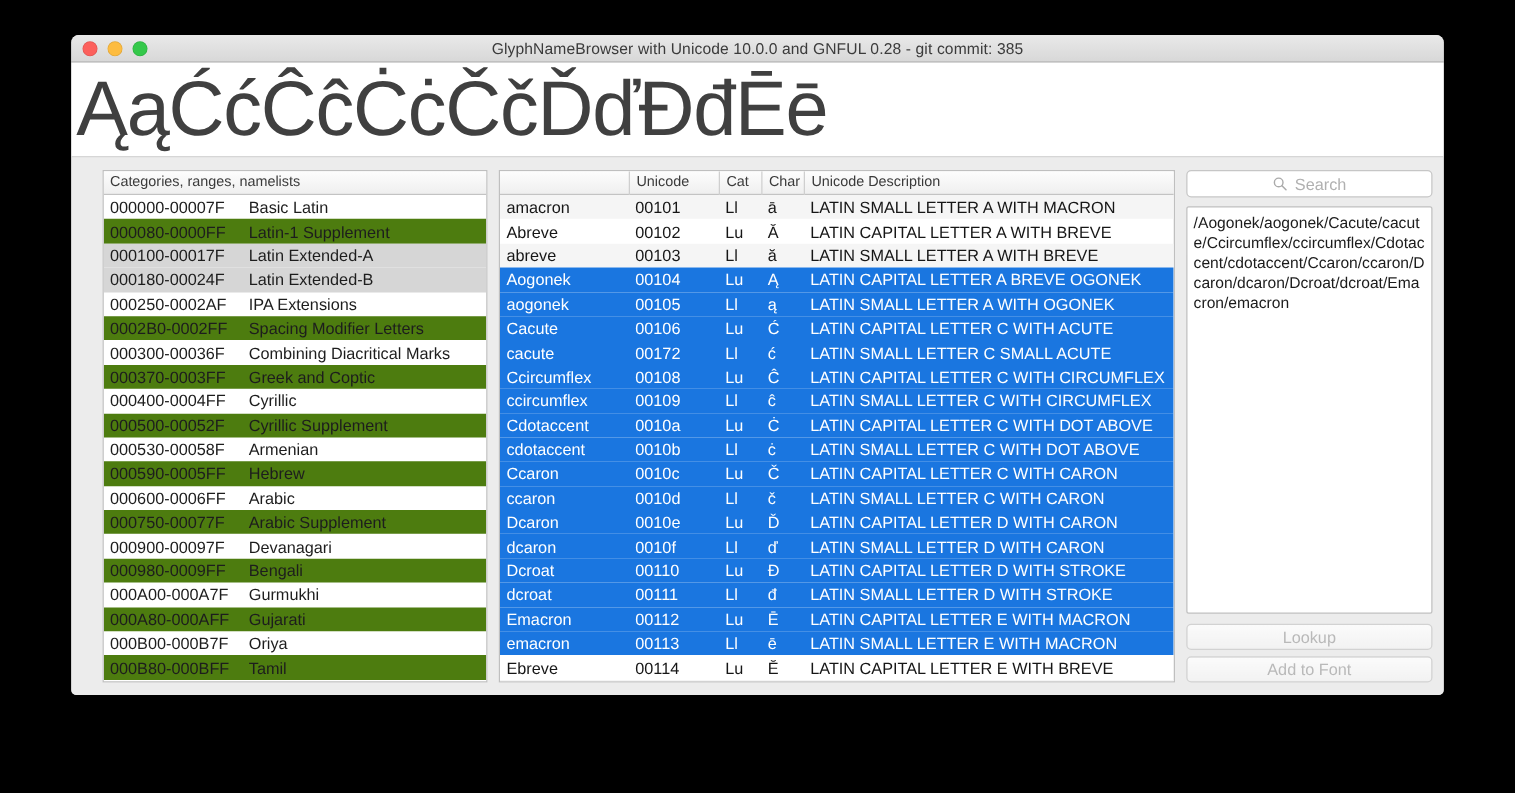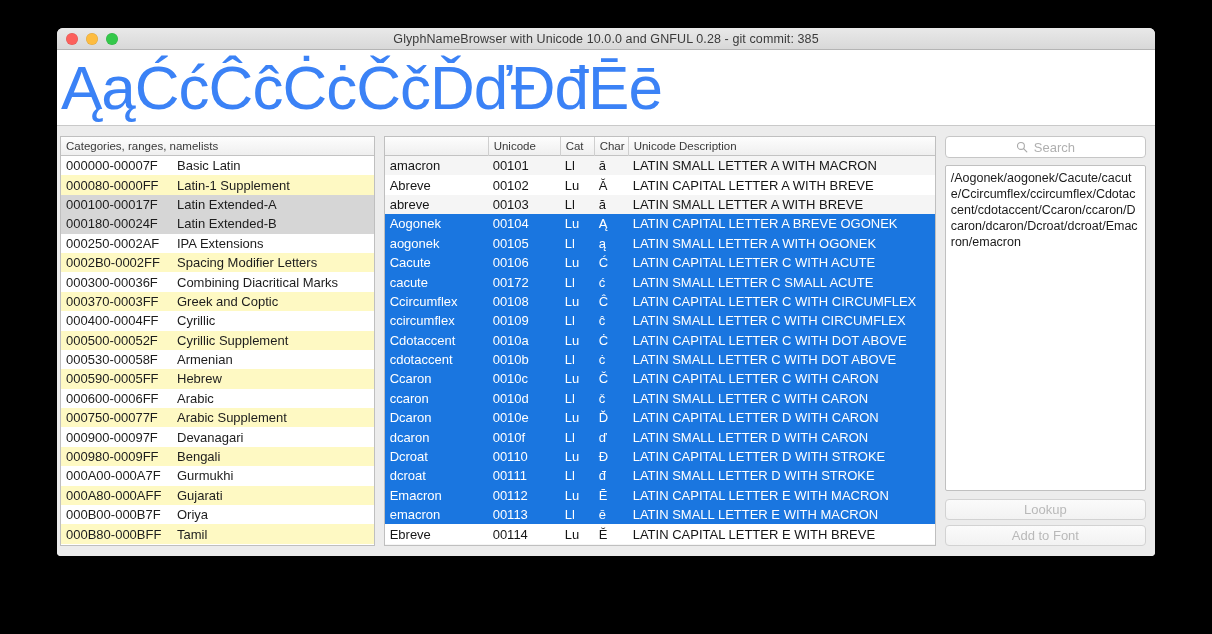--- a/index.html
+++ b/index.html
@@ -49,31 +49,31 @@
     background: #ffffff;
     border-bottom: 1px solid #c9c9c9;
     display: flex; align-items: center;
     padding-left: 4px;
     overflow: hidden;
   }
   #preview-glyphs {
     font-family: "Liberation Sans", sans-serif;
     font-size: 62px;
     line-height: 1;
-    color: #3b82f6;
+    color: #404040;
     white-space: nowrap;
     letter-spacing: -1px;
   }
 
   
   #body {
     position: relative;
     height: 430px;
     background: #ececec;
-    padding: 10px 9px 10px 3px;
+    padding: 10px 9px 10px 25px;
     display: flex;
     gap: 9px;
   }
 
   
   .panel {
     background: #ffffff;
     border: 1px solid #bfbfbf;
     overflow: hidden;
     display: flex; flex-direction: column;
@@ -98,21 +98,21 @@
 
   
   #categories { width: 322px; }
   #cat-rows { flex: 1 1 auto; overflow: hidden; }
   .cat-row {
     height: 19.4px;
     display: flex; align-items: center;
     font-size: 13px; color: #1d1d1d;
     white-space: nowrap;
   }
-  .cat-row.alt { background: #fef9c3; }
+  .cat-row.alt { background: #4d7c0f; }
   .cat-row.sel { background: #d6d6d6; }
   .cat-range { width: 116px; padding-left: 5px; }
   .cat-name  { padding-left: 0px; }
 
   
   #glyphtable { width: 565px; }
   #glyph-rows { flex: 1 1 auto; overflow: hidden; }
   .g-row {
     height: 19.4px;
     display: flex; align-items: center;

